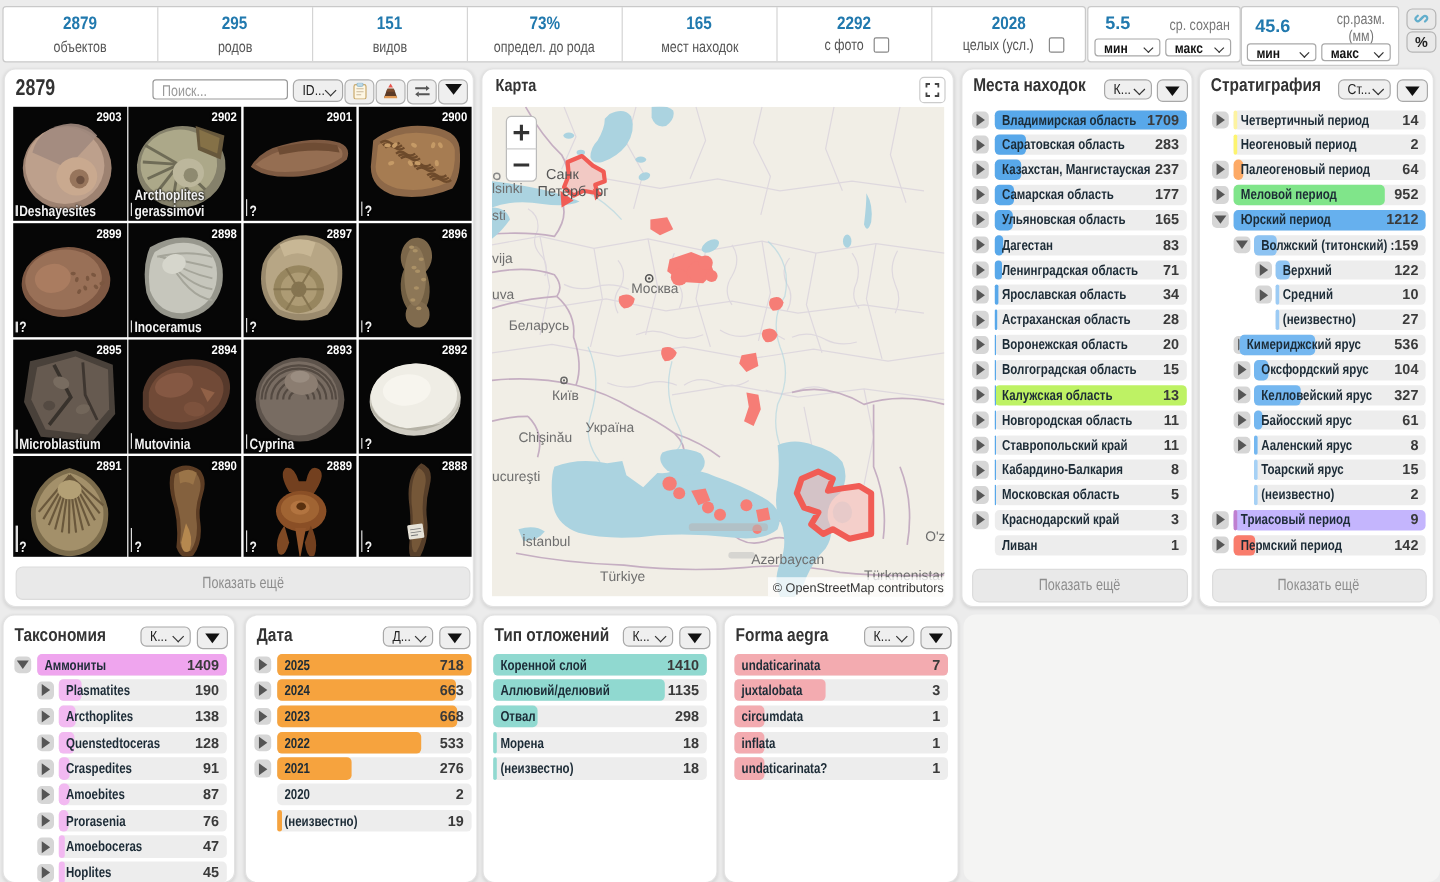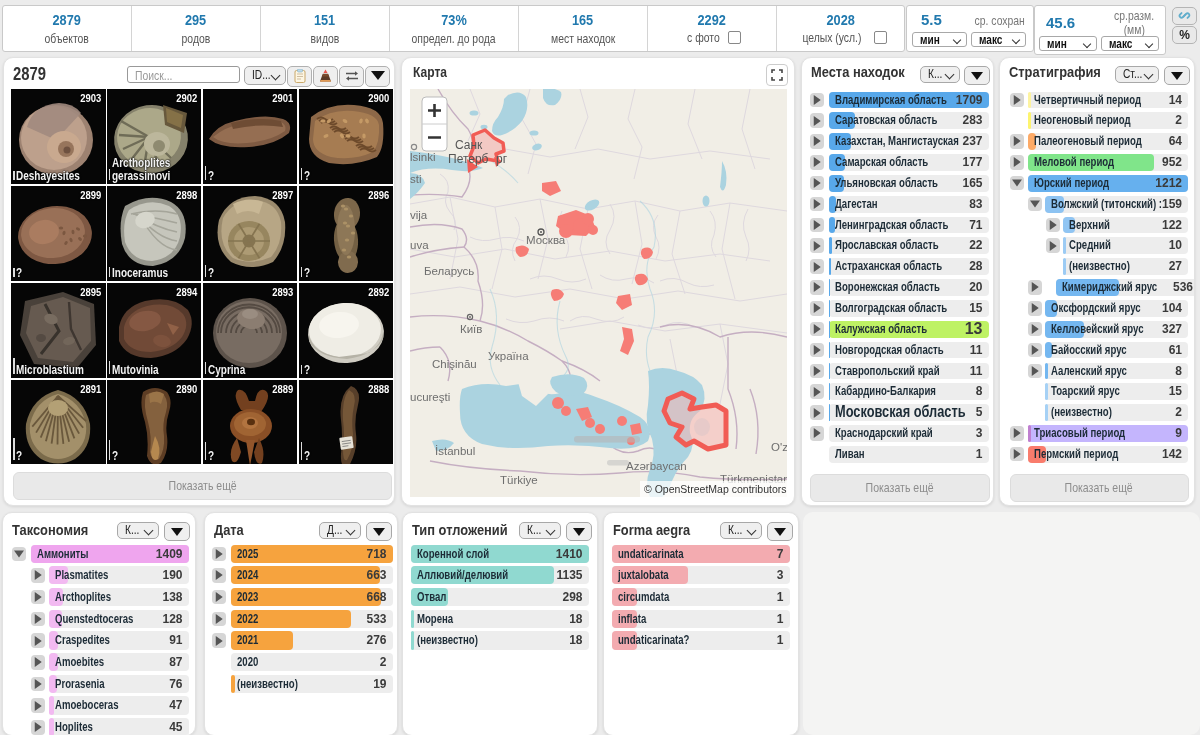--- a/index.html
+++ b/index.html
@@ -511,21 +511,21 @@
       <div style="position:absolute;left:0;top:0;width:6.6px;height:16.8px;background:#58a8ea;border-radius:4px;"></div>
       <div style="position:absolute;left:6px;top:0;height:16.8px;line-height:16.8px;font-size:12px;font-weight:bold;color:#1c2b36;white-space:nowrap;"><span style="display:inline-block;transform:scaleX(0.8);transform-origin:0 50%;white-space:nowrap;">Ленинградская область</span></div>
       <div style="position:absolute;right:6px;top:0;height:16.8px;line-height:16.8px;font-size:12px;font-weight:bold;color:#3a3a3a;">71</div>
     </div>
 <div style="position:absolute;left:7.5px;top:180.45000000000002px;width:14px;height:14.5px;background:#d6d6d6;border-radius:4px;">
       <span style="position:absolute;left:50%;top:50%;width:0;height:0;transform:translate(-46%,-50%);border-top:5px solid transparent;border-bottom:5px solid transparent;border-left:7px solid #555;"></span>
     </div>
 <div style="position:absolute;left:26.5px;top:179.45000000000002px;width:160px;height:16.8px;background:#ededed;border-radius:4px;">
       <div style="position:absolute;left:0;top:0;width:3.2px;height:16.8px;background:#58a8ea;border-radius:4px;"></div>
       <div style="position:absolute;left:6px;top:0;height:16.8px;line-height:16.8px;font-size:12px;font-weight:bold;color:#1c2b36;white-space:nowrap;"><span style="display:inline-block;transform:scaleX(0.8);transform-origin:0 50%;white-space:nowrap;">Ярославская область</span></div>
-      <div style="position:absolute;right:6px;top:0;height:16.8px;line-height:16.8px;font-size:12px;font-weight:bold;color:#3a3a3a;">22</div>
+      <div style="position:absolute;right:6px;top:0;height:16.8px;line-height:16.8px;font-size:12px;font-weight:bold;color:#3a3a3a;">34</div>
     </div>
 <div style="position:absolute;left:7.5px;top:201.3px;width:14px;height:14.5px;background:#d6d6d6;border-radius:4px;">
       <span style="position:absolute;left:50%;top:50%;width:0;height:0;transform:translate(-46%,-50%);border-top:5px solid transparent;border-bottom:5px solid transparent;border-left:7px solid #555;"></span>
     </div>
 <div style="position:absolute;left:26.5px;top:200.3px;width:160px;height:16.8px;background:#ededed;border-radius:4px;">
       <div style="position:absolute;left:0;top:0;width:2.6px;height:16.8px;background:#58a8ea;border-radius:4px;"></div>
       <div style="position:absolute;left:6px;top:0;height:16.8px;line-height:16.8px;font-size:12px;font-weight:bold;color:#1c2b36;white-space:nowrap;"><span style="display:inline-block;transform:scaleX(0.8);transform-origin:0 50%;white-space:nowrap;">Астраханская область</span></div>
       <div style="position:absolute;right:6px;top:0;height:16.8px;line-height:16.8px;font-size:12px;font-weight:bold;color:#3a3a3a;">28</div>
     </div>
 <div style="position:absolute;left:7.5px;top:222.15px;width:14px;height:14.5px;background:#d6d6d6;border-radius:4px;">
@@ -543,21 +543,21 @@
       <div style="position:absolute;left:0;top:0;width:1.4px;height:16.8px;background:#58a8ea;border-radius:4px;"></div>
       <div style="position:absolute;left:6px;top:0;height:16.8px;line-height:16.8px;font-size:12px;font-weight:bold;color:#1c2b36;white-space:nowrap;"><span style="display:inline-block;transform:scaleX(0.8);transform-origin:0 50%;white-space:nowrap;">Волгоградская область</span></div>
       <div style="position:absolute;right:6px;top:0;height:16.8px;line-height:16.8px;font-size:12px;font-weight:bold;color:#3a3a3a;">15</div>
     </div>
 <div style="position:absolute;left:7.5px;top:263.85px;width:14px;height:14.5px;background:#d6d6d6;border-radius:4px;">
       <span style="position:absolute;left:50%;top:50%;width:0;height:0;transform:translate(-46%,-50%);border-top:5px solid transparent;border-bottom:5px solid transparent;border-left:7px solid #555;"></span>
     </div>
 <div style="position:absolute;left:26.5px;top:262.85px;width:160px;height:16.8px;background:#bef264;border-radius:4px;">
       <div style="position:absolute;left:0;top:0;width:1.2px;height:16.8px;background:#58a8ea;border-radius:4px;"></div>
       <div style="position:absolute;left:6px;top:0;height:16.8px;line-height:16.8px;font-size:12px;font-weight:bold;color:#1c2b36;white-space:nowrap;"><span style="display:inline-block;transform:scaleX(0.8);transform-origin:0 50%;white-space:nowrap;">Калужская область</span></div>
-      <div style="position:absolute;right:6px;top:0;height:16.8px;line-height:16.8px;font-size:16px;font-weight:bold;color:#3a3a3a;">13</div>
+      <div style="position:absolute;right:6px;top:0;height:16.8px;line-height:16.8px;font-size:12px;font-weight:bold;color:#3a3a3a;">13</div>
     </div>
 <div style="position:absolute;left:7.5px;top:284.70000000000005px;width:14px;height:14.5px;background:#d6d6d6;border-radius:4px;">
       <span style="position:absolute;left:50%;top:50%;width:0;height:0;transform:translate(-46%,-50%);border-top:5px solid transparent;border-bottom:5px solid transparent;border-left:7px solid #555;"></span>
     </div>
 <div style="position:absolute;left:26.5px;top:283.70000000000005px;width:160px;height:16.8px;background:#ededed;border-radius:4px;">
       <div style="position:absolute;left:0;top:0;width:1.0px;height:16.8px;background:#58a8ea;border-radius:4px;"></div>
       <div style="position:absolute;left:6px;top:0;height:16.8px;line-height:16.8px;font-size:12px;font-weight:bold;color:#1c2b36;white-space:nowrap;"><span style="display:inline-block;transform:scaleX(0.8);transform-origin:0 50%;white-space:nowrap;">Новгородская область</span></div>
       <div style="position:absolute;right:6px;top:0;height:16.8px;line-height:16.8px;font-size:12px;font-weight:bold;color:#3a3a3a;">11</div>
     </div>
 <div style="position:absolute;left:7.5px;top:305.55px;width:14px;height:14.5px;background:#d6d6d6;border-radius:4px;">
@@ -574,21 +574,21 @@
 <div style="position:absolute;left:26.5px;top:325.40000000000003px;width:160px;height:16.8px;background:#ededed;border-radius:4px;">
       <div style="position:absolute;left:0;top:0;width:0.7px;height:16.8px;background:#58a8ea;border-radius:4px;"></div>
       <div style="position:absolute;left:6px;top:0;height:16.8px;line-height:16.8px;font-size:12px;font-weight:bold;color:#1c2b36;white-space:nowrap;"><span style="display:inline-block;transform:scaleX(0.8);transform-origin:0 50%;white-space:nowrap;">Кабардино-Балкария</span></div>
       <div style="position:absolute;right:6px;top:0;height:16.8px;line-height:16.8px;font-size:12px;font-weight:bold;color:#3a3a3a;">8</div>
     </div>
 <div style="position:absolute;left:7.5px;top:347.25px;width:14px;height:14.5px;background:#d6d6d6;border-radius:4px;">
       <span style="position:absolute;left:50%;top:50%;width:0;height:0;transform:translate(-46%,-50%);border-top:5px solid transparent;border-bottom:5px solid transparent;border-left:7px solid #555;"></span>
     </div>
 <div style="position:absolute;left:26.5px;top:346.25px;width:160px;height:16.8px;background:#ededed;border-radius:4px;">
       <div style="position:absolute;left:0;top:0;width:0.5px;height:16.8px;background:#58a8ea;border-radius:4px;"></div>
-      <div style="position:absolute;left:6px;top:0;height:16.8px;line-height:16.8px;font-size:16px;font-weight:bold;color:#1c2b36;white-space:nowrap;"><span style="display:inline-block;transform:scaleX(0.8);transform-origin:0 50%;white-space:nowrap;">Московская область</span></div>
+      <div style="position:absolute;left:6px;top:0;height:16.8px;line-height:16.8px;font-size:12px;font-weight:bold;color:#1c2b36;white-space:nowrap;"><span style="display:inline-block;transform:scaleX(0.8);transform-origin:0 50%;white-space:nowrap;">Московская область</span></div>
       <div style="position:absolute;right:6px;top:0;height:16.8px;line-height:16.8px;font-size:12px;font-weight:bold;color:#3a3a3a;">5</div>
     </div>
 <div style="position:absolute;left:7.5px;top:368.1px;width:14px;height:14.5px;background:#d6d6d6;border-radius:4px;">
       <span style="position:absolute;left:50%;top:50%;width:0;height:0;transform:translate(-46%,-50%);border-top:5px solid transparent;border-bottom:5px solid transparent;border-left:7px solid #555;"></span>
     </div>
 <div style="position:absolute;left:26.5px;top:367.1px;width:160px;height:16.8px;background:#ededed;border-radius:4px;">
       <div style="position:absolute;left:6px;top:0;height:16.8px;line-height:16.8px;font-size:12px;font-weight:bold;color:#1c2b36;white-space:nowrap;"><span style="display:inline-block;transform:scaleX(0.8);transform-origin:0 50%;white-space:nowrap;">Краснодарский край</span></div>
       <div style="position:absolute;right:6px;top:0;height:16.8px;line-height:16.8px;font-size:12px;font-weight:bold;color:#3a3a3a;">3</div>
     </div>
 <div style="position:absolute;left:26.5px;top:387.95000000000005px;width:160px;height:16.8px;background:#ededed;border-radius:4px;">
@@ -665,21 +665,21 @@
       <div style="position:absolute;right:6px;top:0;height:16.8px;line-height:16.8px;font-size:12px;font-weight:bold;color:#3a3a3a;">10</div>
     </div>
 <div style="position:absolute;left:62.5px;top:200.3px;width:125.5px;height:16.8px;background:#ededed;border-radius:4px;">
       <div style="position:absolute;left:0;top:0;width:3.2px;height:16.8px;background:#9ccbf4;border-radius:4px;"></div>
       <div style="position:absolute;left:6px;top:0;height:16.8px;line-height:16.8px;font-size:12px;font-weight:bold;color:#1c2b36;white-space:nowrap;"><span style="display:inline-block;transform:scaleX(0.8);transform-origin:0 50%;white-space:nowrap;">(неизвестно)</span></div>
       <div style="position:absolute;right:6px;top:0;height:16.8px;line-height:16.8px;font-size:12px;font-weight:bold;color:#3a3a3a;">27</div>
     </div>
 <div style="position:absolute;left:28px;top:222.15px;width:14px;height:14.5px;background:#d6d6d6;border-radius:4px;">
       <span style="position:absolute;left:50%;top:50%;width:0;height:0;transform:translate(-46%,-50%);border-top:5px solid transparent;border-bottom:5px solid transparent;border-left:7px solid #555;"></span>
     </div>
-<div style="position:absolute;left:56px;top:221.15px;width:143px;height:16.8px;background:#ededed;border-radius:4px;">
+<div style="position:absolute;left:33px;top:221.15px;width:155px;height:16.8px;background:#ededed;border-radius:4px;">
       <div style="position:absolute;left:0;top:0;width:63.2px;height:16.8px;background:#74b7f0;border-radius:4px;"></div>
       <div style="position:absolute;left:6px;top:0;height:16.8px;line-height:16.8px;font-size:12px;font-weight:bold;color:#1c2b36;white-space:nowrap;"><span style="display:inline-block;transform:scaleX(0.8);transform-origin:0 50%;white-space:nowrap;">Кимериджский ярус</span></div>
       <div style="position:absolute;right:6px;top:0;height:16.8px;line-height:16.8px;font-size:12px;font-weight:bold;color:#3a3a3a;">536</div>
     </div>
 <div style="position:absolute;left:28px;top:243.0px;width:14px;height:14.5px;background:#d6d6d6;border-radius:4px;">
       <span style="position:absolute;left:50%;top:50%;width:0;height:0;transform:translate(-46%,-50%);border-top:5px solid transparent;border-bottom:5px solid transparent;border-left:7px solid #555;"></span>
     </div>
 <div style="position:absolute;left:45px;top:242.0px;width:143px;height:16.8px;background:#ededed;border-radius:4px;">
       <div style="position:absolute;left:0;top:0;width:12.3px;height:16.8px;background:#74b7f0;border-radius:4px;"></div>
       <div style="position:absolute;left:6px;top:0;height:16.8px;line-height:16.8px;font-size:12px;font-weight:bold;color:#1c2b36;white-space:nowrap;"><span style="display:inline-block;transform:scaleX(0.8);transform-origin:0 50%;white-space:nowrap;">Оксфордский ярус</span></div>

